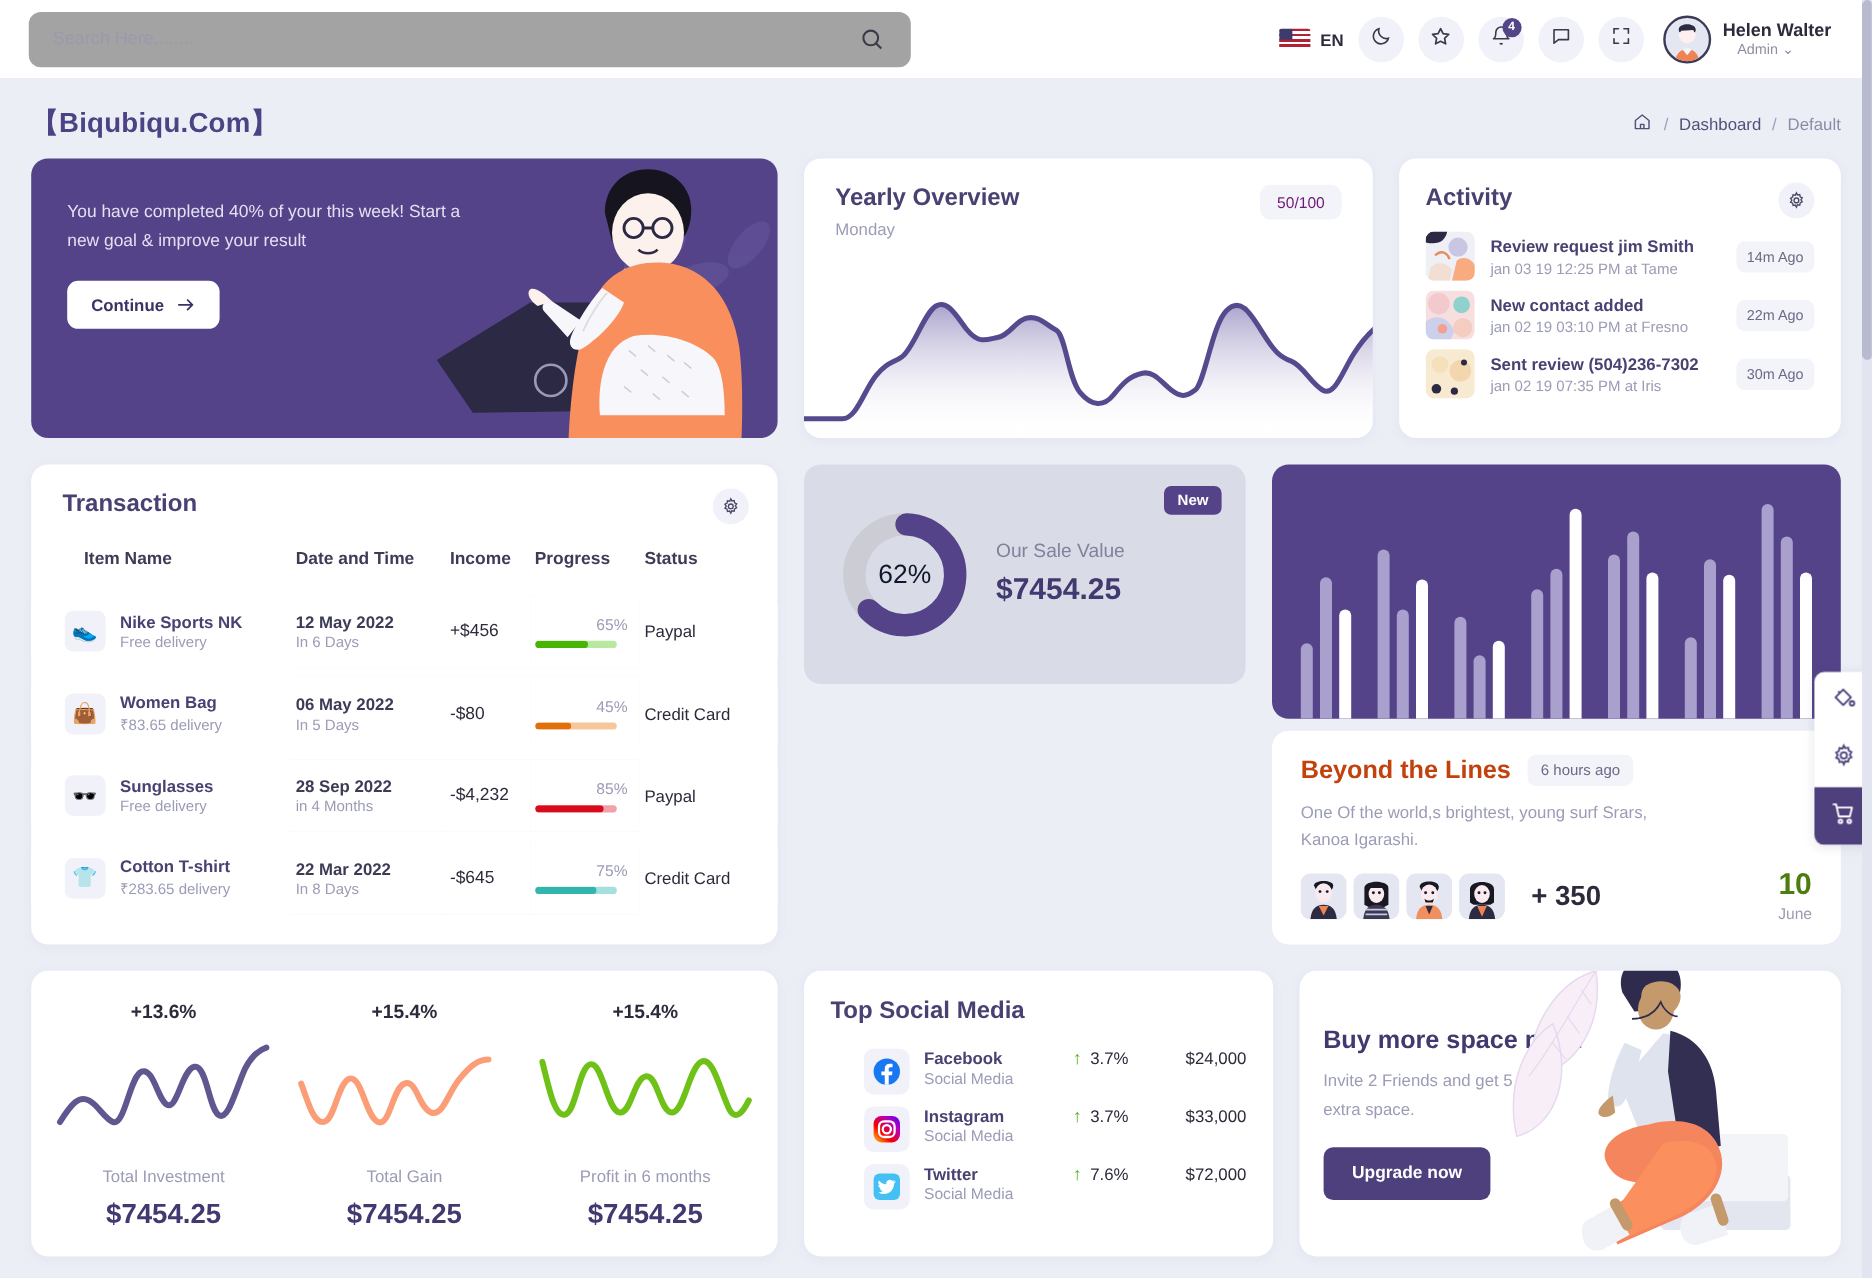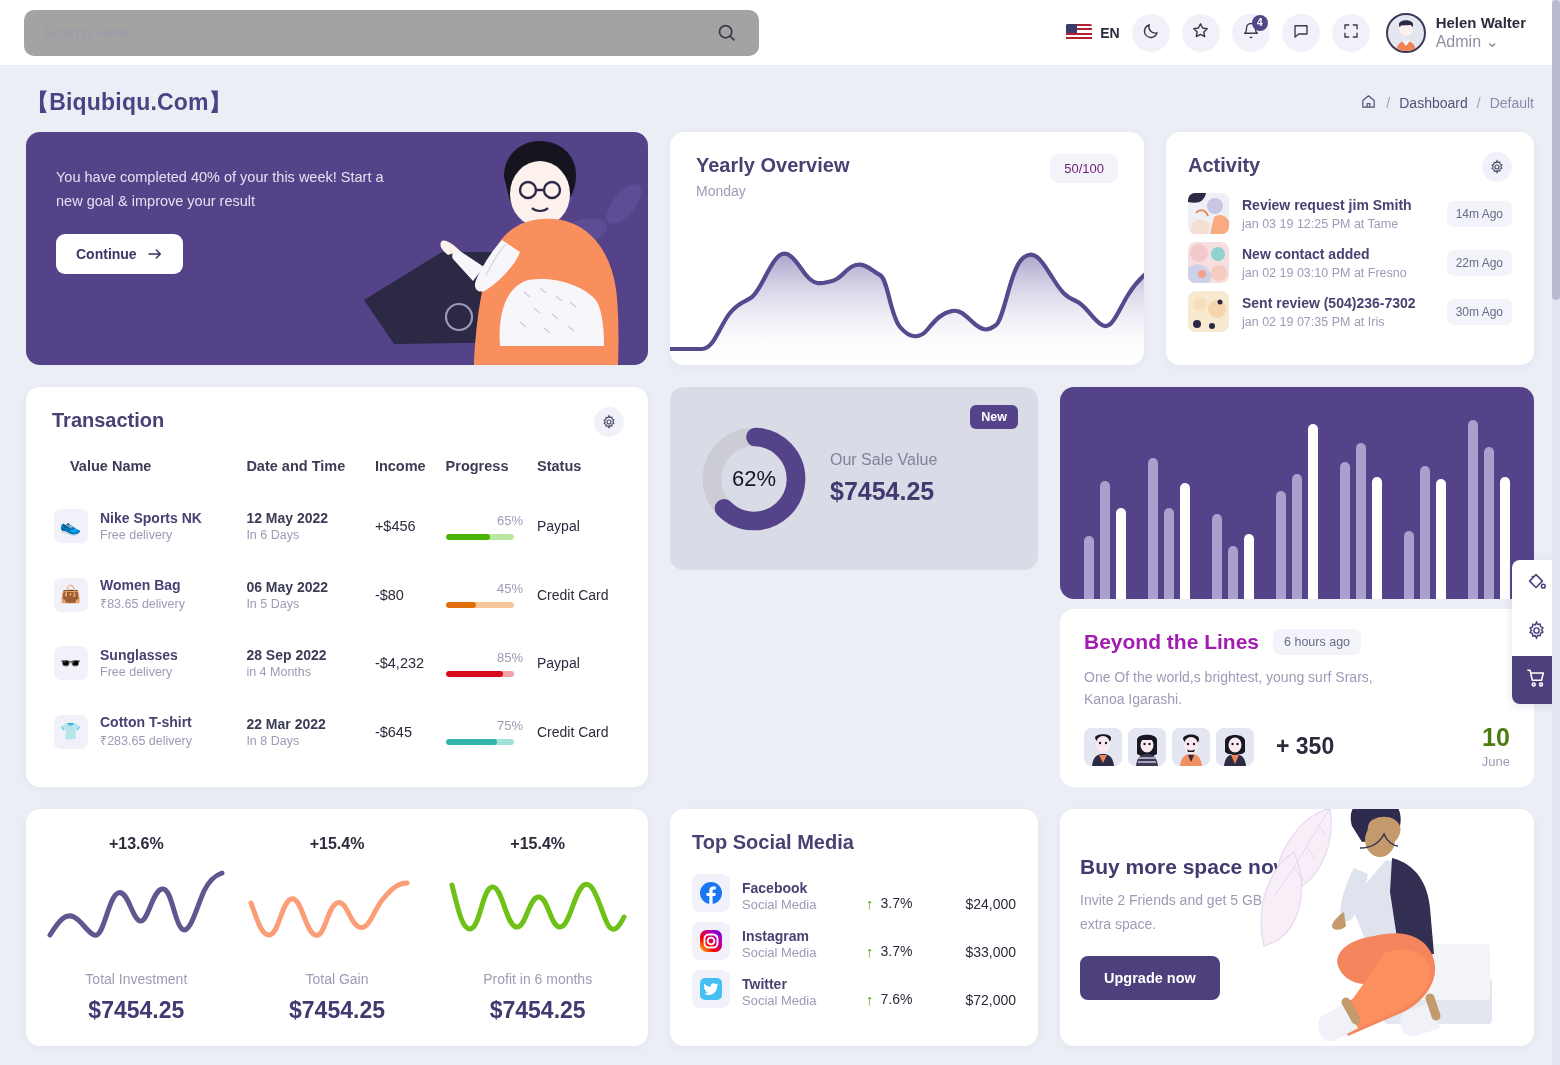--- a/index.html
+++ b/index.html
@@ -44,21 +44,21 @@
     position: absolute; top: 1px; right: 2px; min-width: 16px; height: 16px; border-radius: 50%;
     background: #534686; color: #fff; font-size: 10px; font-weight: 700;
     display: flex; align-items: center; justify-content: center; padding: 0 3px;
   }
   .user-block { display: flex; align-items: center; gap: 10px; cursor: pointer; margin-left: 4px;}
   .avatar-ring {
     width: 40px; height: 40px; border-radius: 50%; border: 2px solid #3b3b58;
     background: #e4e6f2; display:flex; align-items:flex-end; justify-content:center; overflow:hidden;
   }
   .user-name { font-size: 15px; font-weight: 700; color: #2b2b3c; line-height: 1.15; }
-  .user-role { font-size: 16px; color: #8f8fa3; }
+  .user-role { font-size: 12px; color: #8f8fa3; margin-left: 12px; }
 
   
   .titlebar { display: flex; align-items: center; padding: 22px 26px 14px; }
   .page-title { font-size: 23px; font-weight: 700; color: #4c4384; letter-spacing: .2px;}
   .breadcrumb { margin-left: auto; display: flex; align-items: center; gap: 9px; font-size: 14px; }
   .bc-sep { color: #9fa0bb; }
   .bc-item { color: #51517a; }
   .bc-item.active { color: #8b8ca8; }
 
   
@@ -157,21 +157,21 @@
 
   
   .rightcol { flex: 1 1 auto; display: flex; flex-direction: column; gap: 0; }
   .barcard {
     background: #544388; border-radius: 14px; height: 212px; padding: 22px 24px 0;
     display: flex; align-items: flex-end; gap: 6px; overflow: hidden;
   }
   .bigbar { flex: 1; border-radius: 6px 6px 0 0; }
   .beyond { background: #fff; border-radius: 14px; margin-top: 10px; padding: 20px 24px 18px; flex: 1;}
   .beyond-head { display: flex; align-items: center; gap: 14px; }
-  .beyond-title { font-size: 21px; font-weight: 700; color: #a21caf; }
+  .beyond-title { font-size: 21px; font-weight: 700; color: #c2410c; }
   .beyond-time { background: #f3f3fa; color: #6a6b87; font-size: 12.5px; padding: 6px 11px; border-radius: 7px;}
   .beyond-desc { font-size: 14px; color: #9b9cb5; margin-top: 11px; line-height: 1.6; max-width: 330px;}
   .beyond-bottom { display: flex; align-items: center; margin-top: 14px; }
   .avatars { display: flex; gap: 6px; }
   .av { width: 38px; height: 38px; border-radius: 8px; background: #e4e6f2; overflow:hidden;}
   .plus-count { font-size: 23px; font-weight: 700; color: #2b2b3c; margin-left: 22px; }
   .date-box { margin-left: auto; text-align: center; }
   .date-num { font-size: 25px; font-weight: 700; color: #4d7c0f; line-height: 1; }
   .date-mon { font-size: 13px; color: #9b9cb5; margin-top: 4px;}
 
@@ -179,21 +179,21 @@
   .stats { flex: 0 0 622px; display: flex; padding: 26px 10px 22px; }
   .stat { flex: 1; text-align: center; }
   .stat-pct { font-size: 16px; font-weight: 700; color: #2b2b3c; }
   .stat-spark { height: 86px; margin: 16px 0 12px; }
   .stat-label { font-size: 14px; color: #9b9cb5; }
   .stat-val { font-size: 23px; font-weight: 700; color: #41396f; margin-top: 10px;}
 
   
   .social { flex: 0 0 368px; padding: 22px 22px; }
   .sm-list { margin-top: 20px; display: flex; flex-direction: column; gap: 10px;}
-  .sm-row { display: flex; align-items: flex-end; gap: 12px; }
+  .sm-row { display: flex; align-items: flex-start; gap: 12px; margin-left: 28px; }
   .sm-ico { width: 38px; height: 38px; border-radius: 8px; background:#f1f2f9; display:flex;align-items:center;justify-content:center;}
   .sm-name { font-size: 14px; font-weight: 700; color: #494172; }
   .sm-sub { font-size: 13px; color: #9b9cb5; margin-top: 1px;}
   .sm-txt { width: 112px; }
   .sm-change { display: flex; align-items: center; gap: 7px; font-size: 14px; color:#2b2b3c; width: 82px;}
   .arrow-up { color: #4caf18; font-size: 15px; }
   .sm-amount { font-size: 14px; color: #2b2b3c; margin-left: auto;}
 
   
   .buy { flex: 1 1 auto; position: relative; overflow: hidden; padding: 46px 0 0 20px;}
@@ -439,21 +439,21 @@
       </div>
       <div class="gear-btn t-gear">
         <svg width="16" height="16" viewBox="0 0 24 24" fill="none" stroke="#4a4a66" stroke-width="1.7">
           <circle cx="12" cy="12" r="3"></circle>
           <path d="M12 2.5l1.3 2.6 2.9-.5.5 2.9 2.6 1.3-1.6 2.5 1.6 2.5-2.6 1.3-.5 2.9-2.9-.5L12 20.5l-1.3-2.6-2.9.5-.5-2.9-2.6-1.3L6.3 11.7 4.7 9.2l2.6-1.3.5-2.9 2.9.5z"></path>
         </svg>
       </div>
       <table class="t-table">
         <thead>
             <tr>
-          <th>Value Name</th>
+          <th>Item Name</th>
           <th>Date and Time</th>
           <th>Income</th>
           <th>Progress</th>
           <th>Status</th>
         </tr>
           </thead>
         <tbody>
           <tr class="trow">
             <td>
                 <div class="titem">

